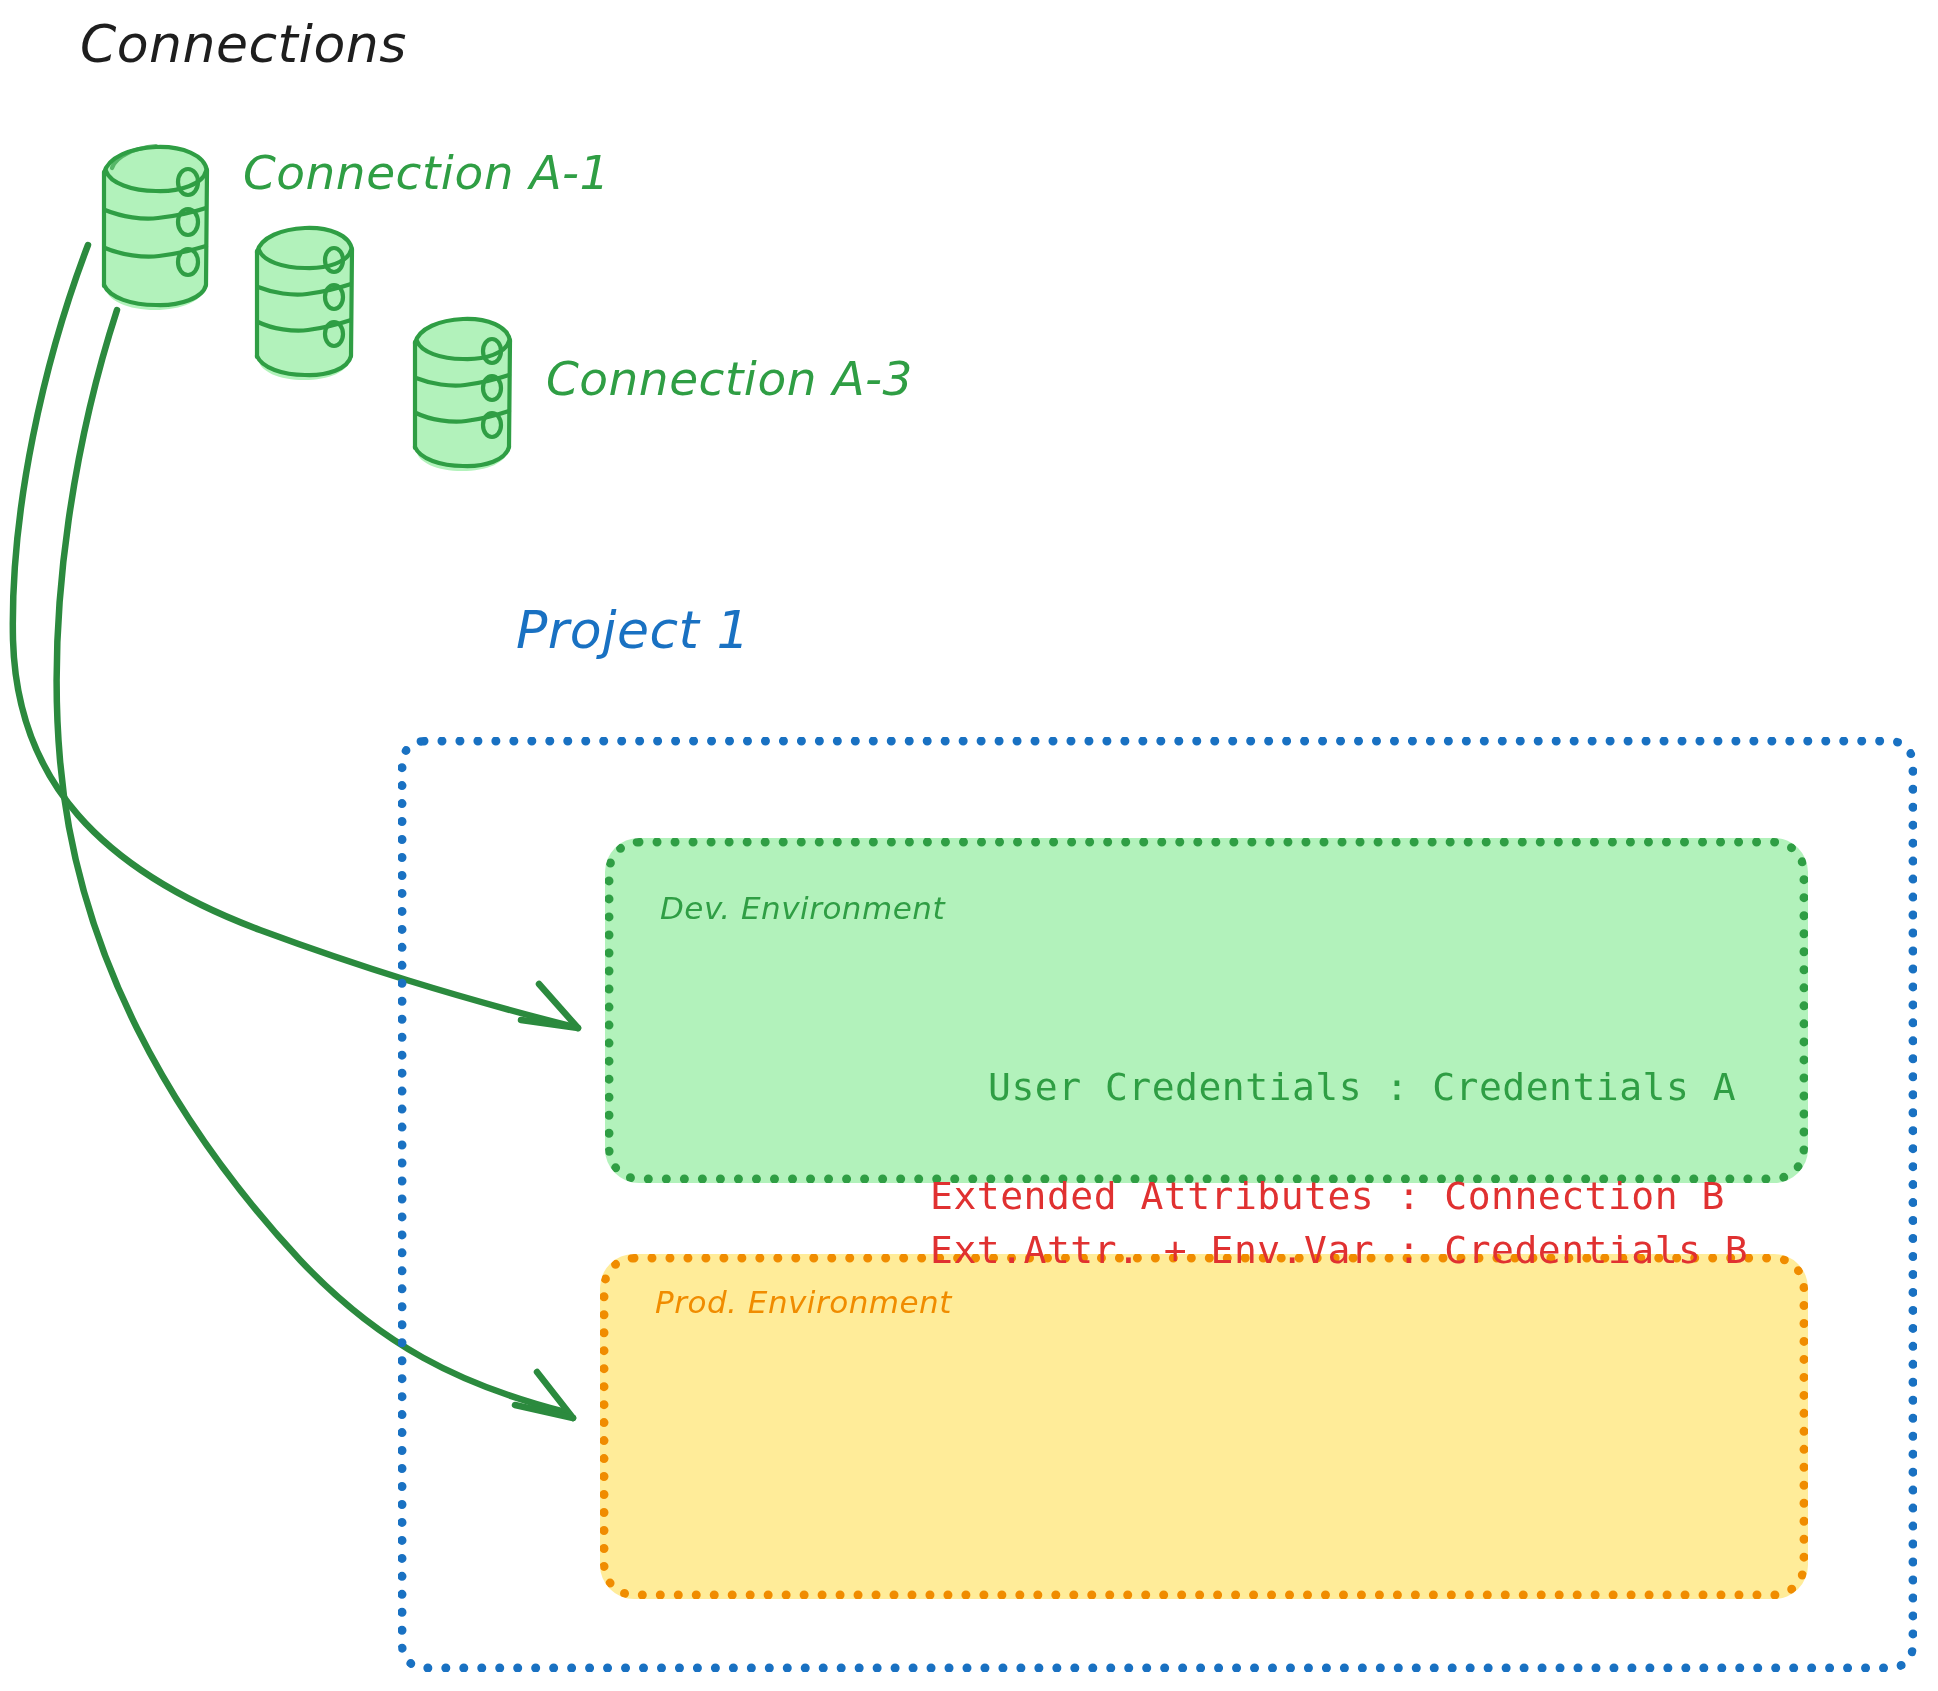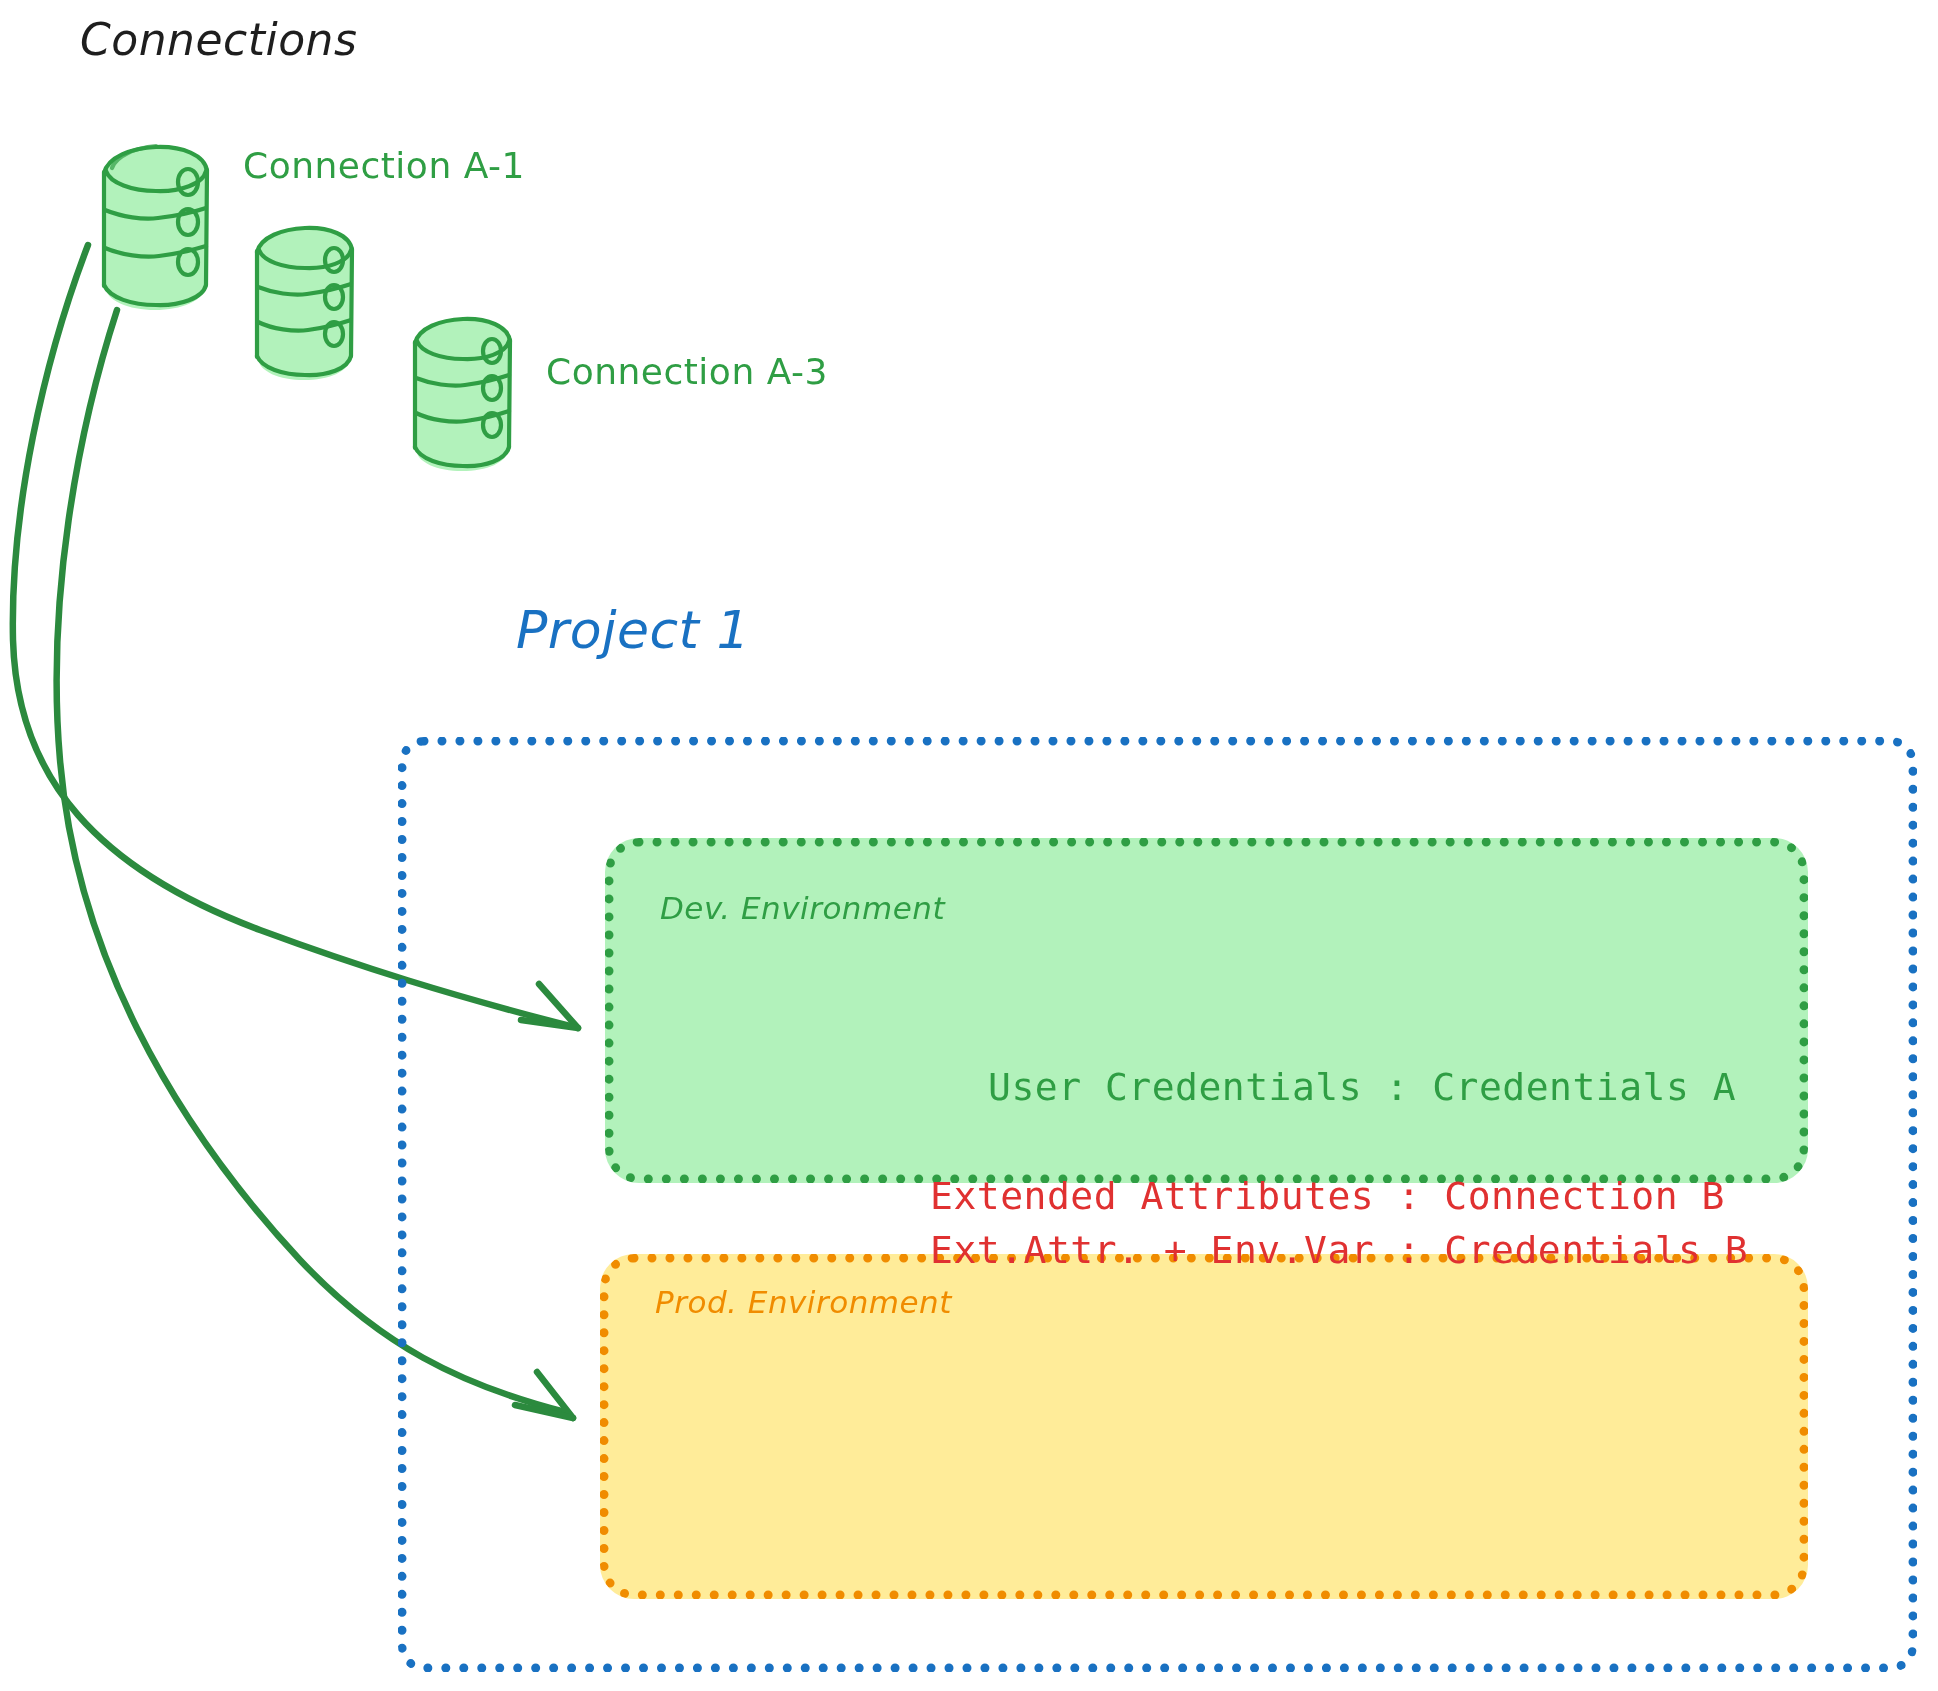--- a/index.html
+++ b/index.html
@@ -26,29 +26,30 @@
   }
   .mono {
     font-family: "DejaVu Sans Mono", monospace;
     white-space: pre;
   }
 
   #title-connections {
     position: absolute;
     left: 80px;
     top: 14px;
-    font-size: 44px;
+    font-size: 52px;
     color: #1e1e1e;
     font-style: italic;
   }
 
   .conn-label {
     position: absolute;
-    font-size: 36px;
+    font-size: 47px;
     color: #2f9e44;
+    font-style: italic;
   }
   #conn-label-1 { left: 243px; top: 145px; }
   #conn-label-2 { left: 384px; top: 236px; }
   #conn-label-3 { left: 546px; top: 326px; margin-top: 25px; }
 
   #title-project {
     position: absolute;
     left: 516px;
     top: 600px;
     font-size: 52px;

